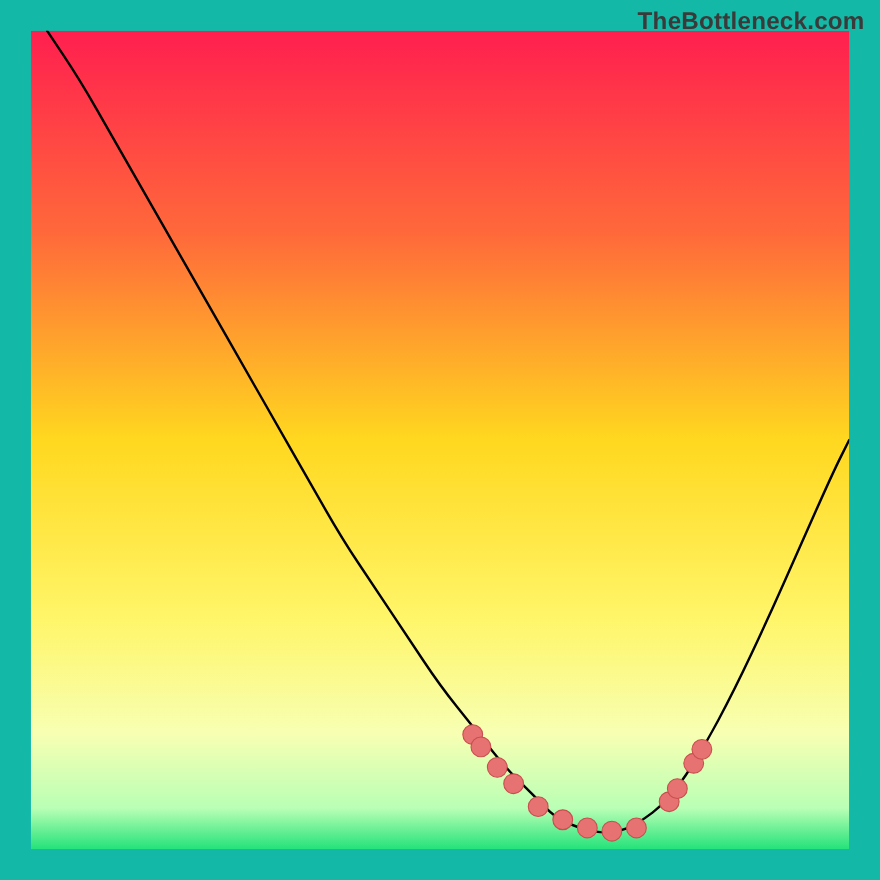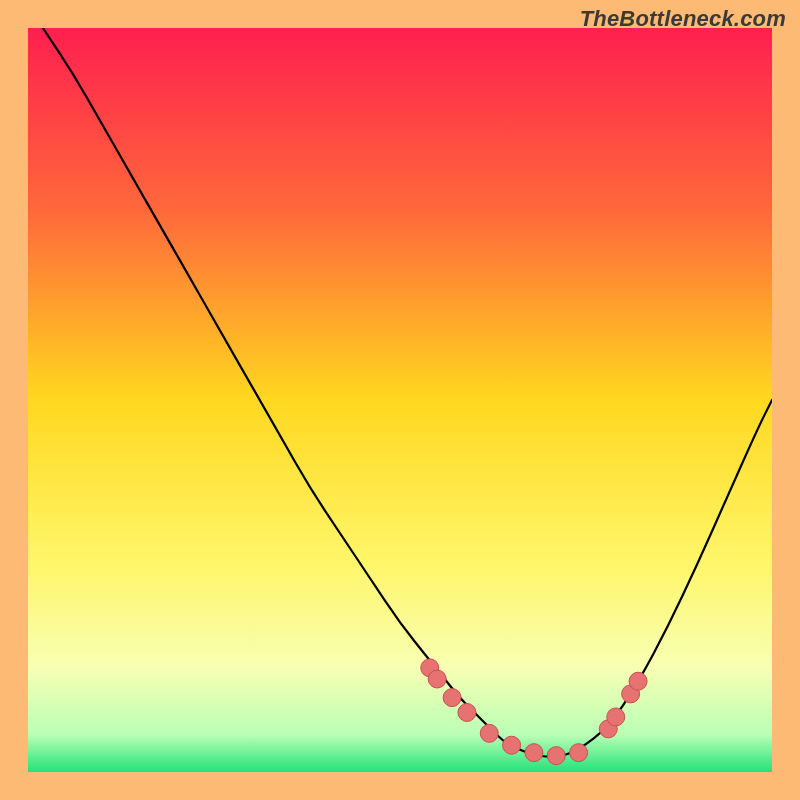--- a/index.html
+++ b/index.html
@@ -1,22 +1,21 @@
 <!DOCTYPE html>
 <html><head>
 <meta charset="utf-8">
 <style>
   * { margin: 0; padding: 0; box-sizing: border-box; }
   html, body { width: 800px; height: 800px; overflow: hidden; background: #000; }
   .frame {
     position: relative;
     width: 800px;
     height: 800px;
-    background: #fdba74;
-    font-style: italic;
+    background: #14b8a6;
   }
   .watermark {
     position: absolute;
     top: 6px;
     right: 14px;
     font-family: Arial, Helvetica, sans-serif;
     font-size: 22px;
     font-weight: 600;
     color: #3a3a3a;
     letter-spacing: 0.2px;

